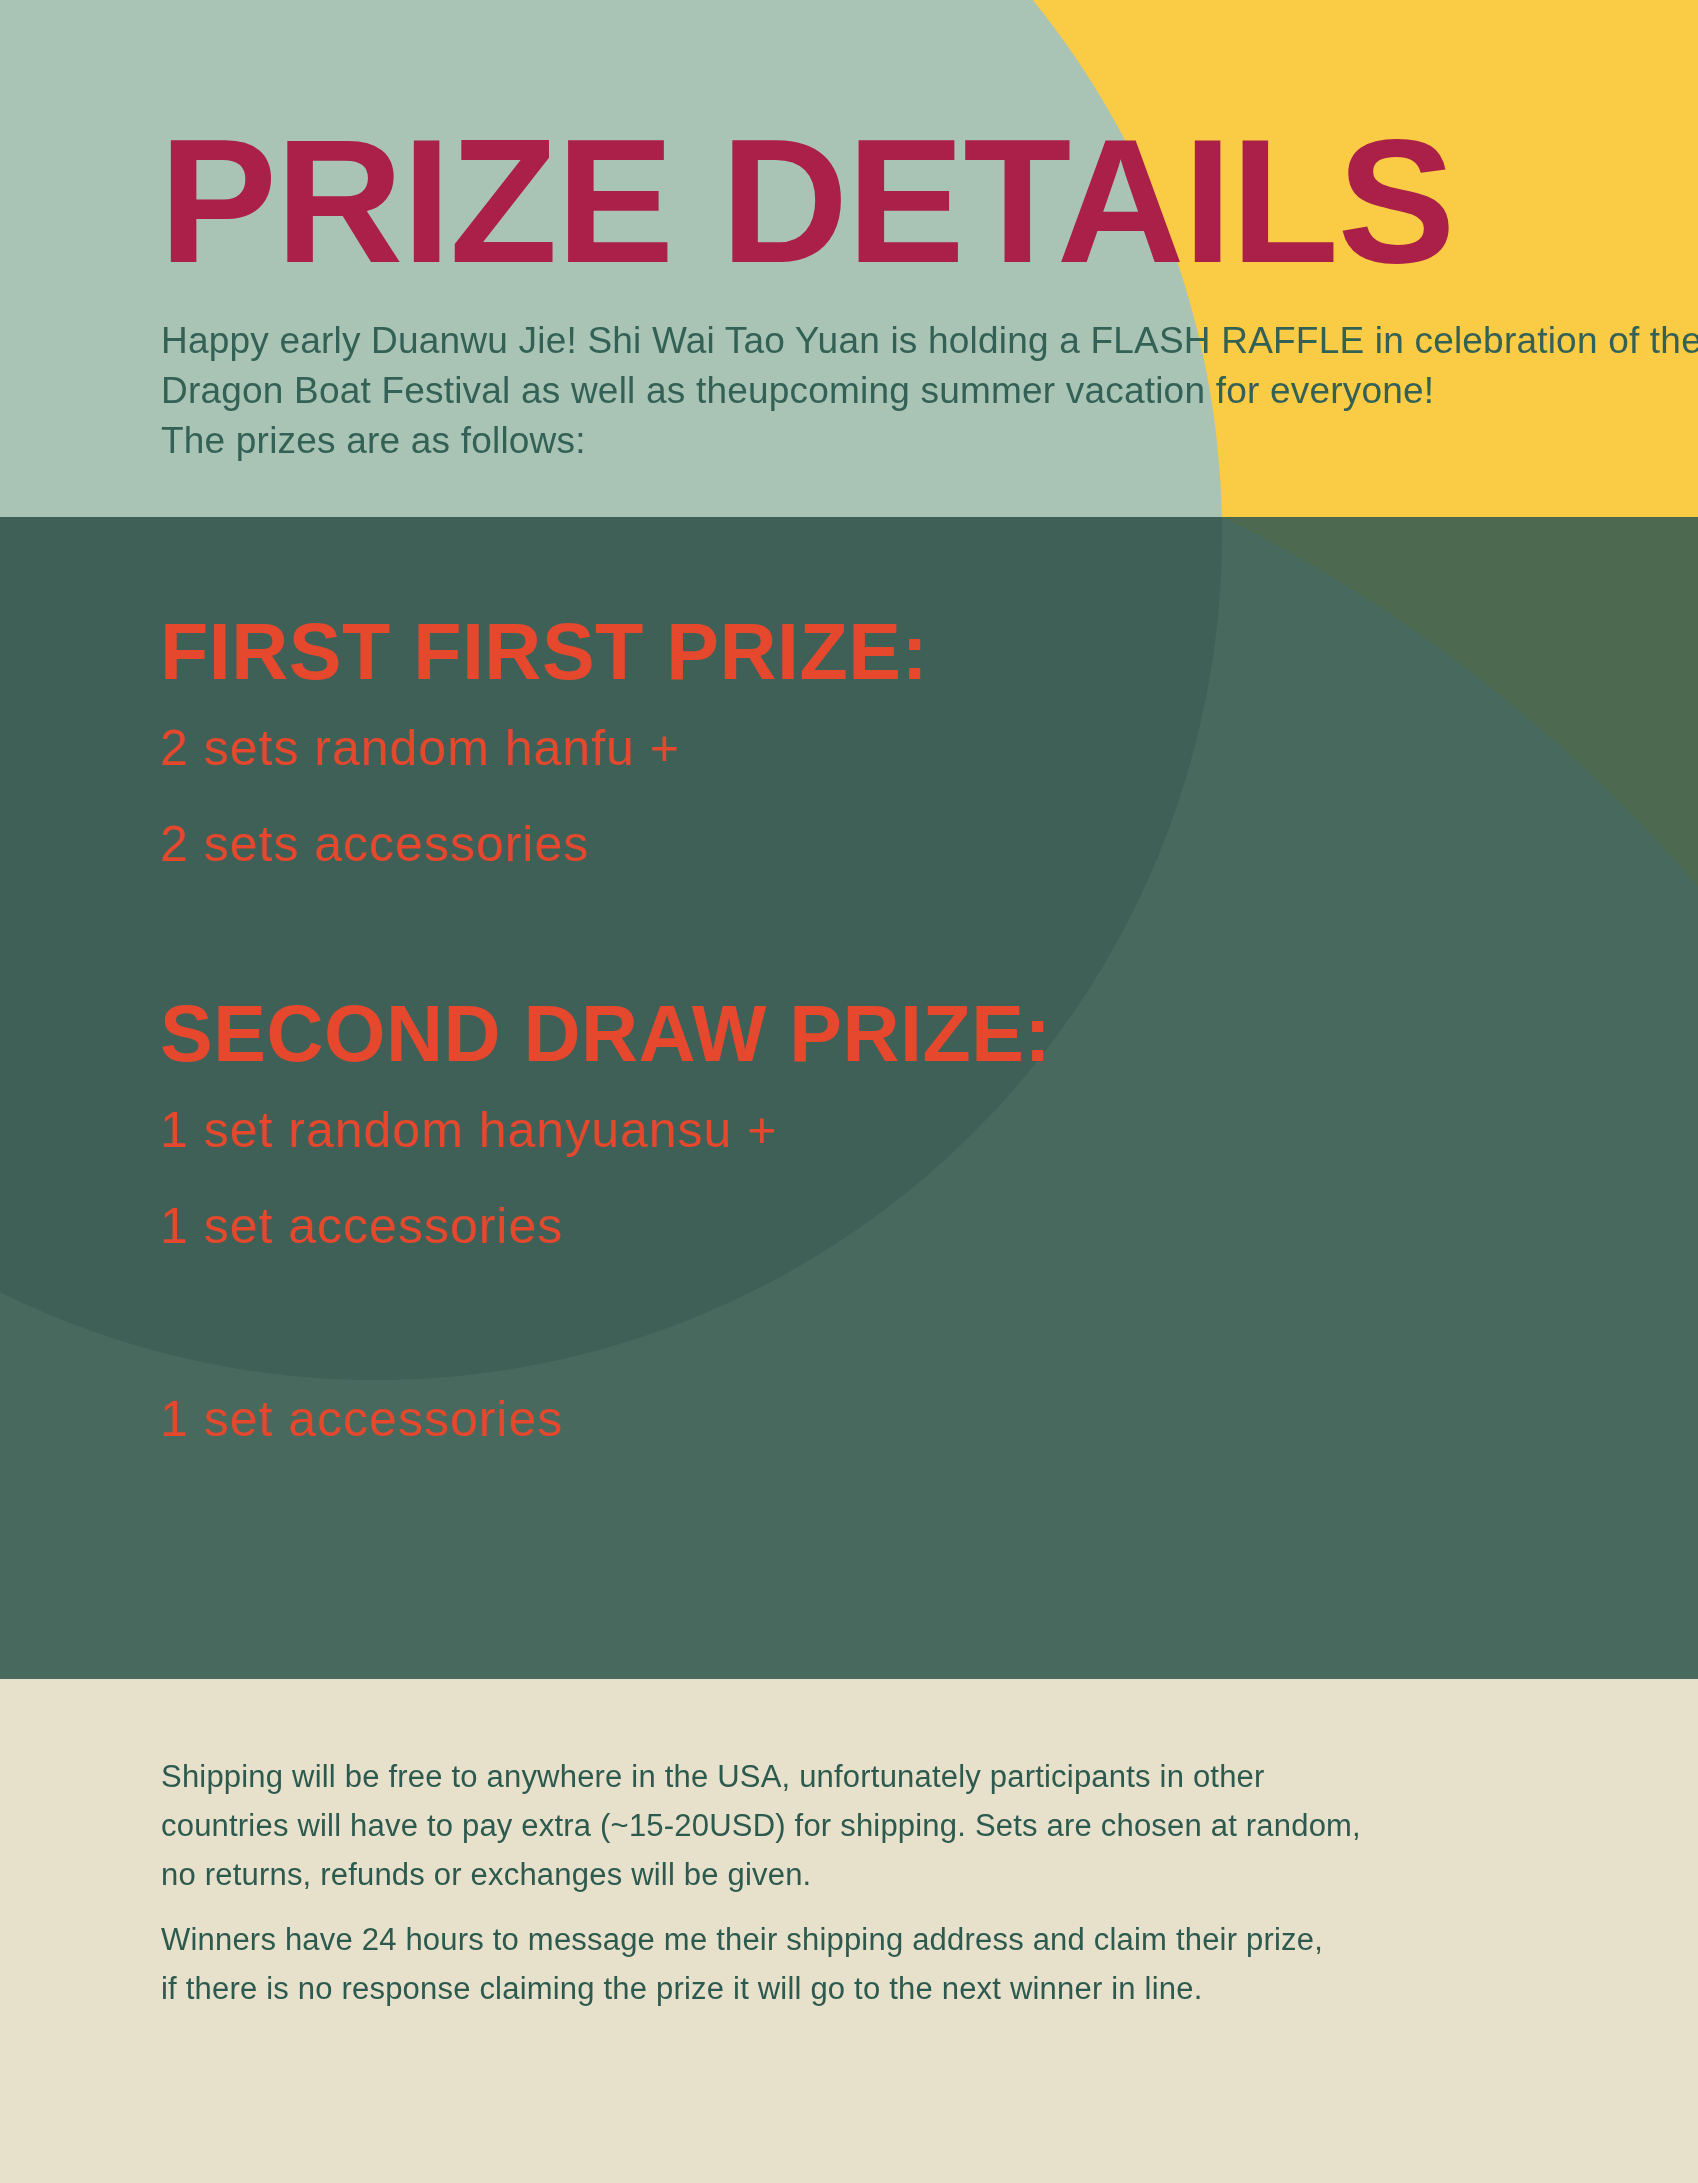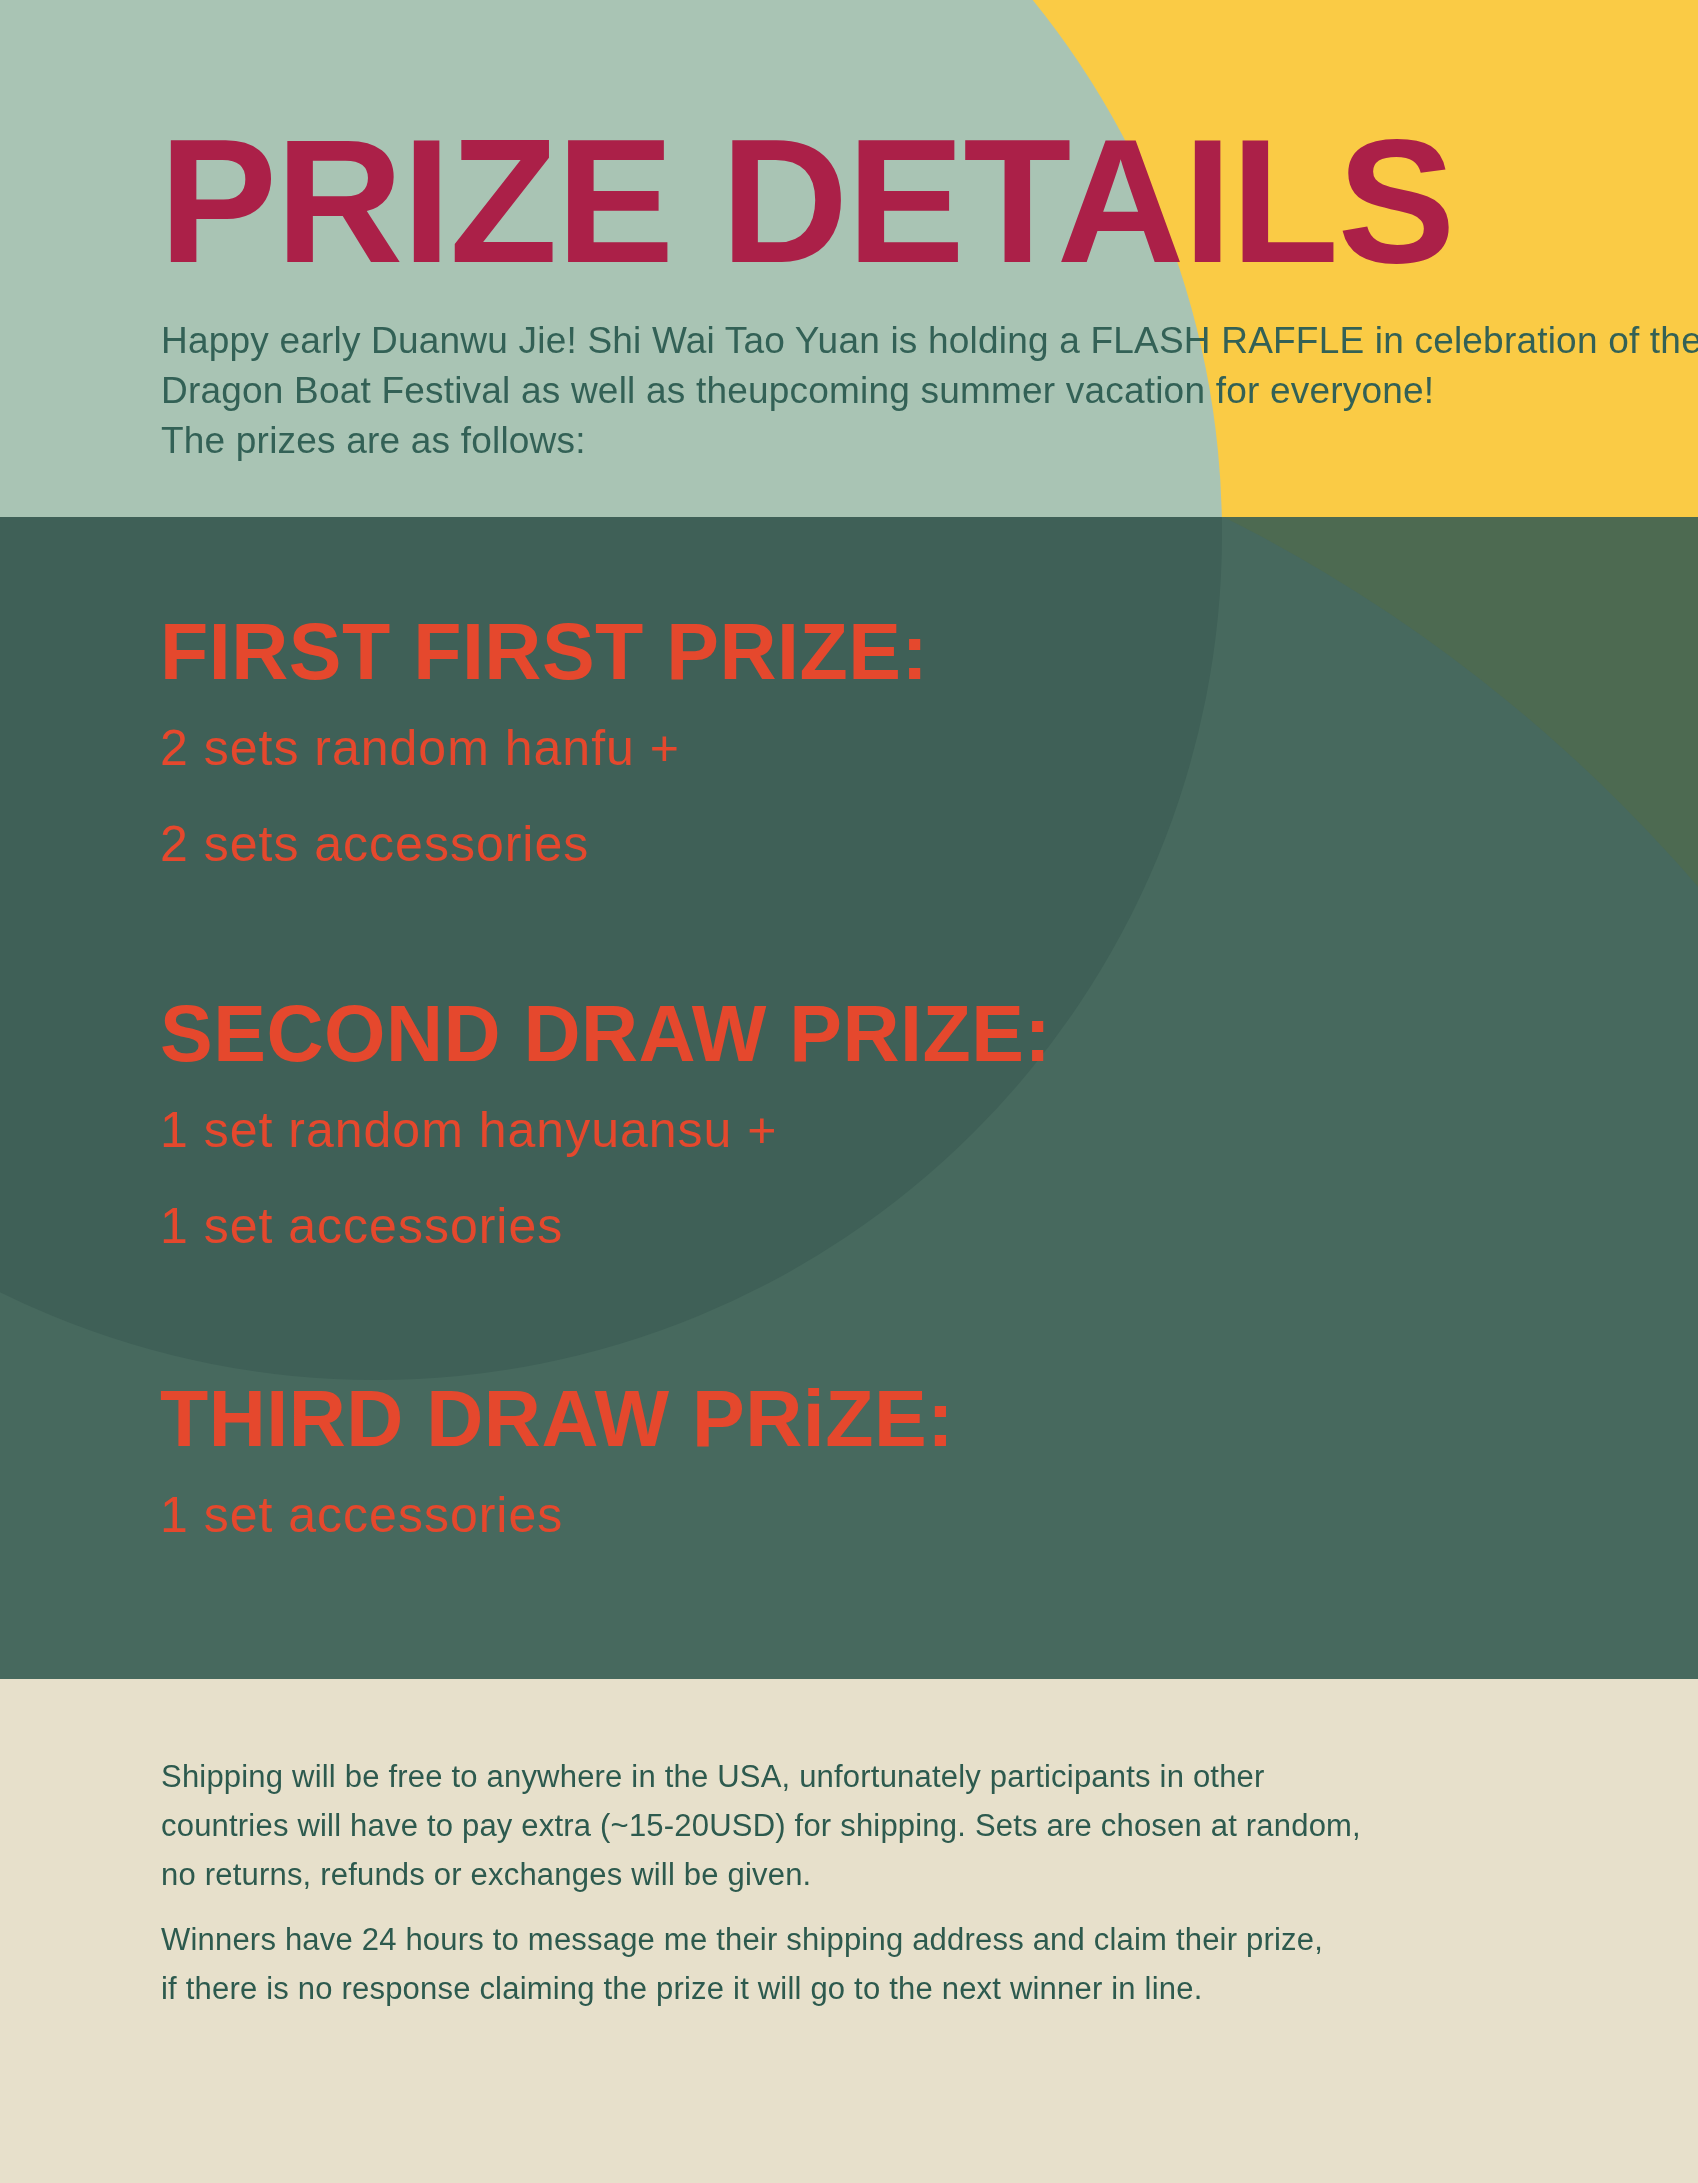--- a/index.html
+++ b/index.html
@@ -137,21 +137,20 @@
       <div class="prize-line">2 sets accessories</div>
     </div>
 
     <div class="prize-block prize-block-2">
       <div class="prize-heading">SECOND DRAW PRIZE:</div>
       <div class="prize-line">1 set random hanyuansu +</div>
       <div class="prize-line">1 set accessories</div>
     </div>
 
     <div class="prize-block prize-block-3">
-      <div class="prize-heading">THIRD DRAW PRiZE:</div>
       <div class="prize-line">1 set accessories</div>
     </div>
 
     <div class="footer-para footer-para-1">
       <div class="line">Shipping will be free to anywhere in the USA, unfortunately participants in other</div>
       <div class="line">countries will have to pay extra (~15-20USD) for shipping. Sets are chosen at random,</div>
       <div class="line">no returns, refunds or exchanges will be given.</div>
     </div>
 
     <div class="footer-para footer-para-2">

